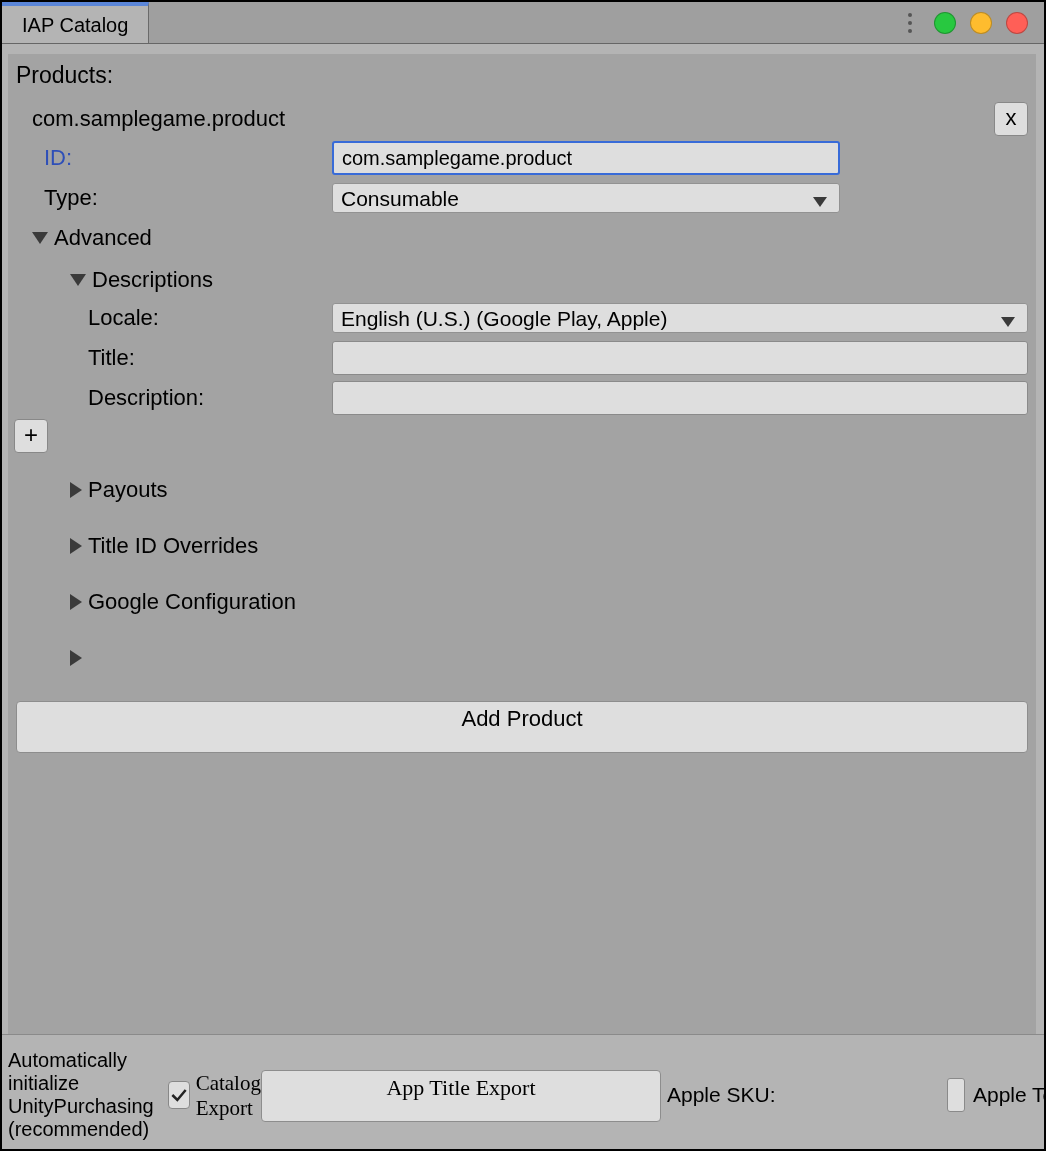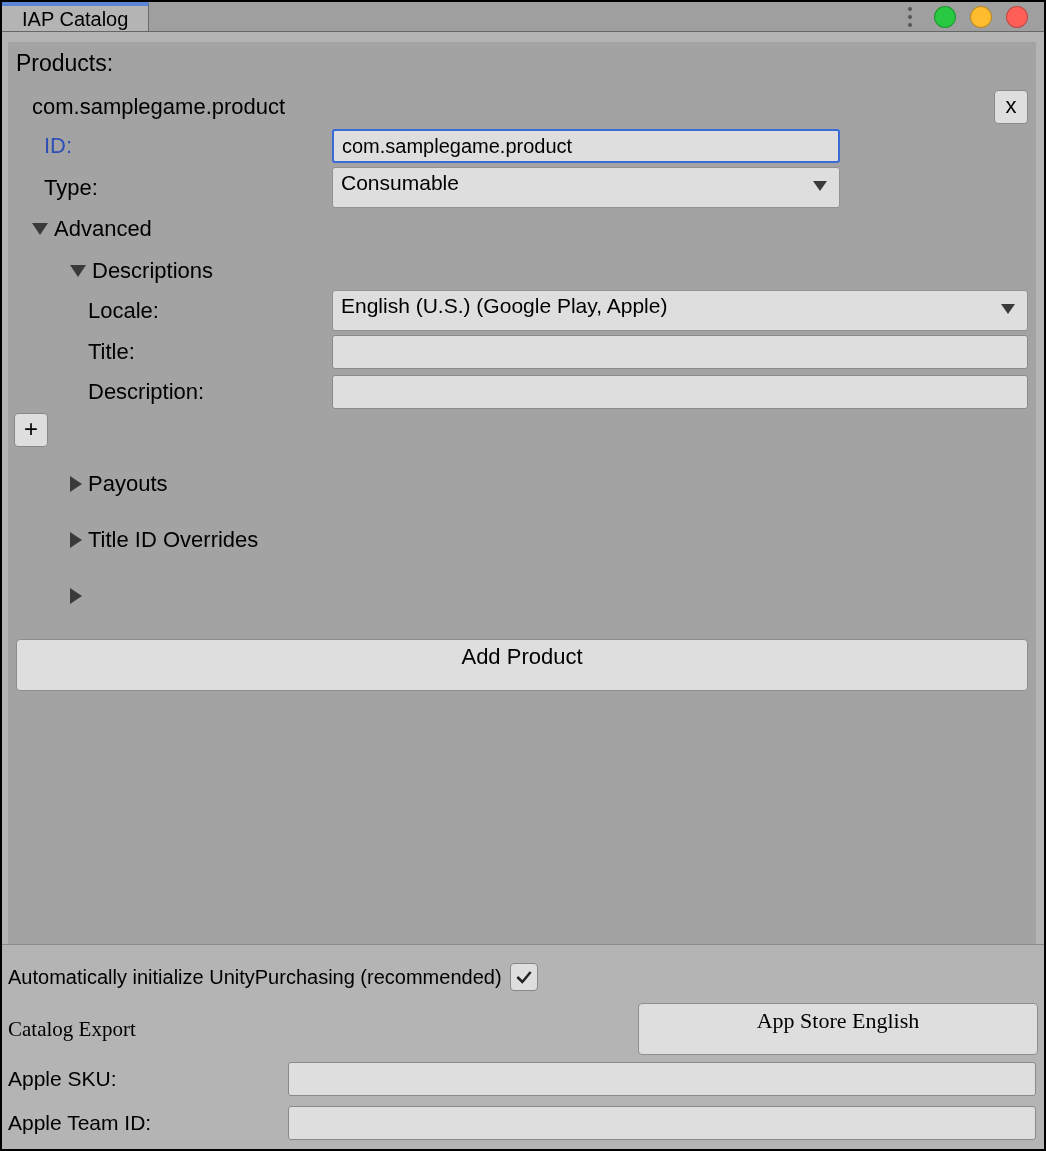--- a/index.html
+++ b/index.html
@@ -10,21 +10,21 @@
     width: 1046px;
     height: 1151px;
     border: 2px solid #000;
     display: flex;
     flex-direction: column;
     color: #000;
     overflow: hidden;
   }
   
   .titlebar {
-    height: 30px;
+    height: 42px;
     background: #9f9f9f;
     border-bottom: 1px solid #666;
     display: flex;
     align-items: stretch;
     position: relative;
   }
   .tab {
     background: #b4b4b4;
     padding: 8px 20px 6px 20px;
     border-right: 1px solid #6a6a6a;
@@ -82,21 +82,21 @@
     padding:2px 8px;
   }
   .text-input.focused {
     border:2px solid #386bd8;
     outline:none;
     background:#dedede;
   }
   .dropdown {
     position:relative;
     width:100%;
-    height:41px;
+    height:30px;
     background:#dedede;
     border:1px solid #929292;
     border-radius:3px;
     font-size:21px;
     padding:3px 30px 0 8px;
     cursor:default;
   }
   .dropdown::after {
     content:"";
     position:absolute;
@@ -168,21 +168,21 @@
     cursor:pointer;
   }
   .add-product-row { margin-top:24px; margin-bottom:8px; padding:0 2px; }
   .spacer { flex:1; }
   
   .bottom {
     background:#b4b4b4;
     border-top:1px solid #8a8a8a;
     padding:14px 6px 6px 6px;
     display:flex;
-    flex-direction:column;
+    flex-direction:row;
     gap:6px;
   }
   .bottom .row { min-height:36px; }
   .check {
     width:28px;height:28px;
     background:#dedede;
     border:1px solid #888;
     border-radius:4px;
     display:flex;align-items:center;justify-content:center;
   }
@@ -278,20 +278,24 @@
   <div class="foldout foldout-sub" style="padding-left:56px;text-align:right;">
     <span class="tri tri-right"></span>
     <span>Payouts</span>
   </div>
 
   <div class="foldout foldout-sub" style="padding-left:56px;">
     <span class="tri tri-right"></span>
     <span>Title ID Overrides</span>
   </div>
 
+  <div class="foldout foldout-sub" style="padding-left:56px;">
+    <span class="tri tri-right"></span>
+    <span>Google Configuration</span>
+  </div>
 
   <div class="foldout foldout-sub" style="padding-left:56px;">
     <span class="tri tri-right"></span>
   </div>
 
   <div class="add-product-row">
     <div class="wide-btn" style="width:100%;">Add Product</div>
   </div>
 
   <div class="spacer"></div>
@@ -302,21 +306,21 @@
     <span>Automatically initialize UnityPurchasing (recommended)</span>
     <div class="check">
       <svg viewBox="0 0 24 24">
           <path d="M4 12 L10 18 L20 6" stroke="#222" stroke-width="3" fill="none"></path>
         </svg>
     </div>
   </div>
 
   <div class="export-row">
     <div style="flex:1;font-size:21px;">Catalog Export</div>
-    <div class="wide-btn">App Store English</div>
+    <div class="wide-btn">App Title Export</div>
   </div>
 
   <div class="row">
     <div class="bottom-label">Apple SKU:</div>
     <div class="field-col">
       <input class="text-input" value="" style="">
     </div>
   </div>
 
   <div class="row">

